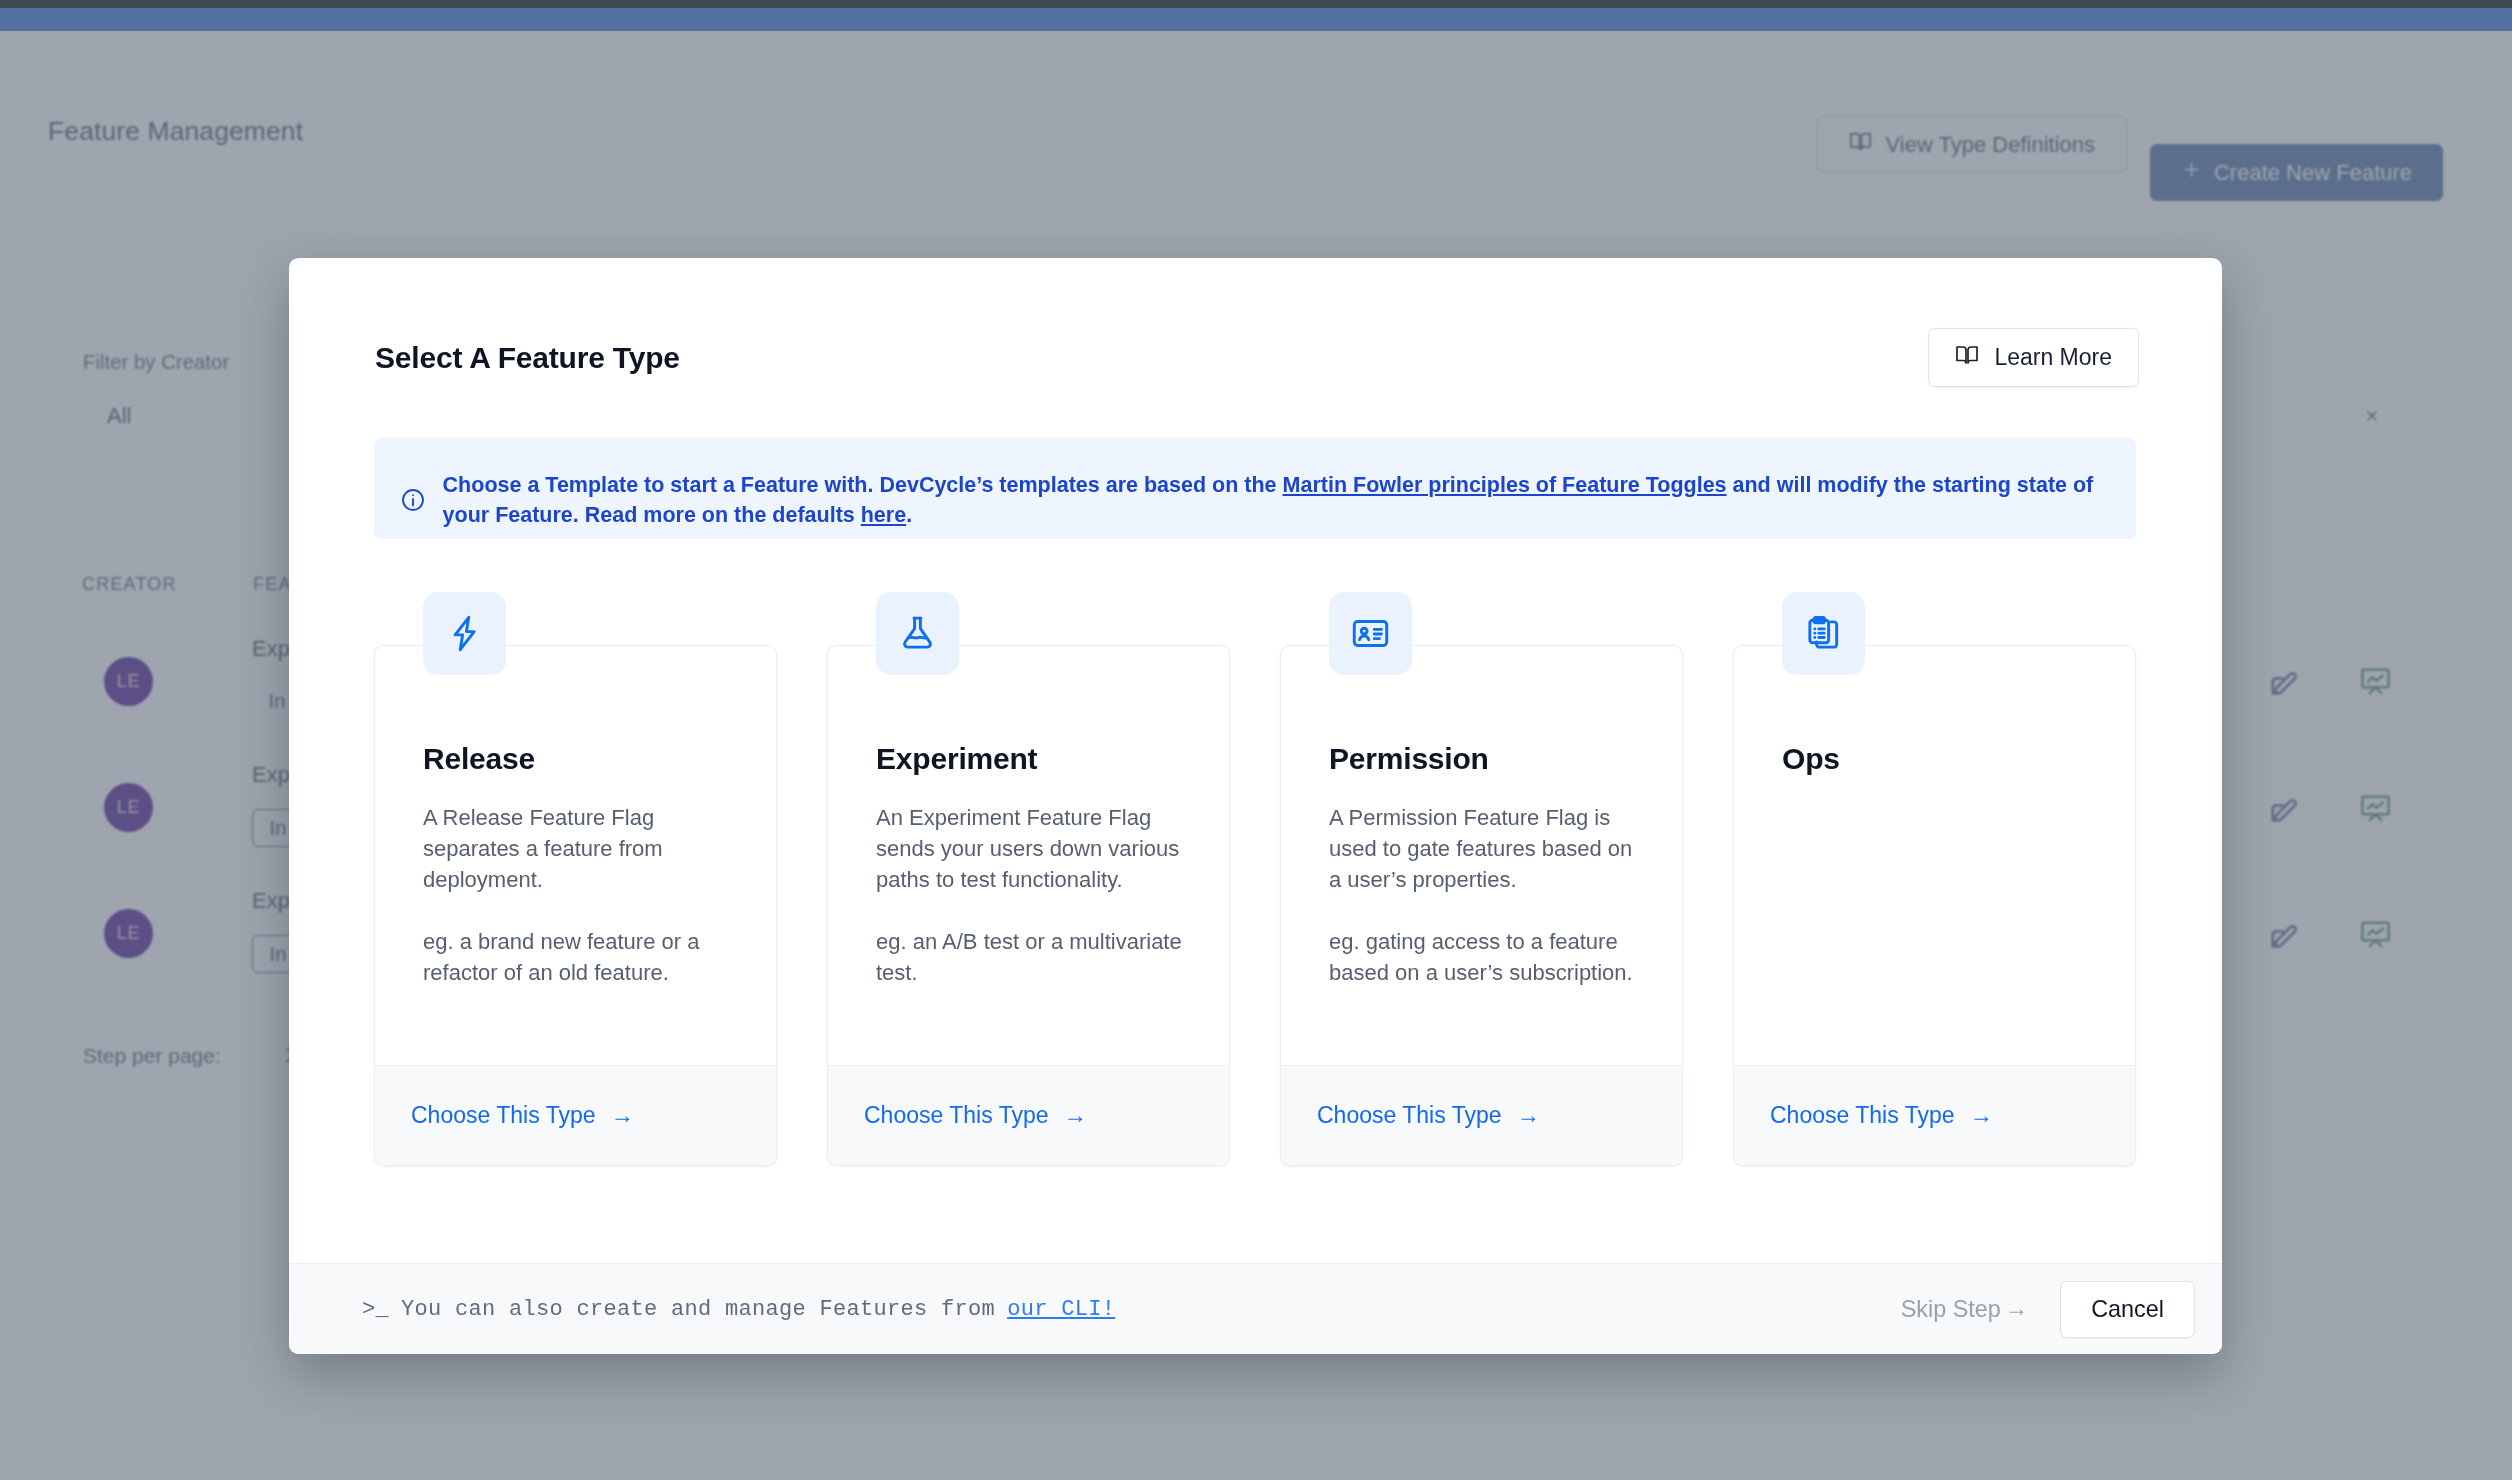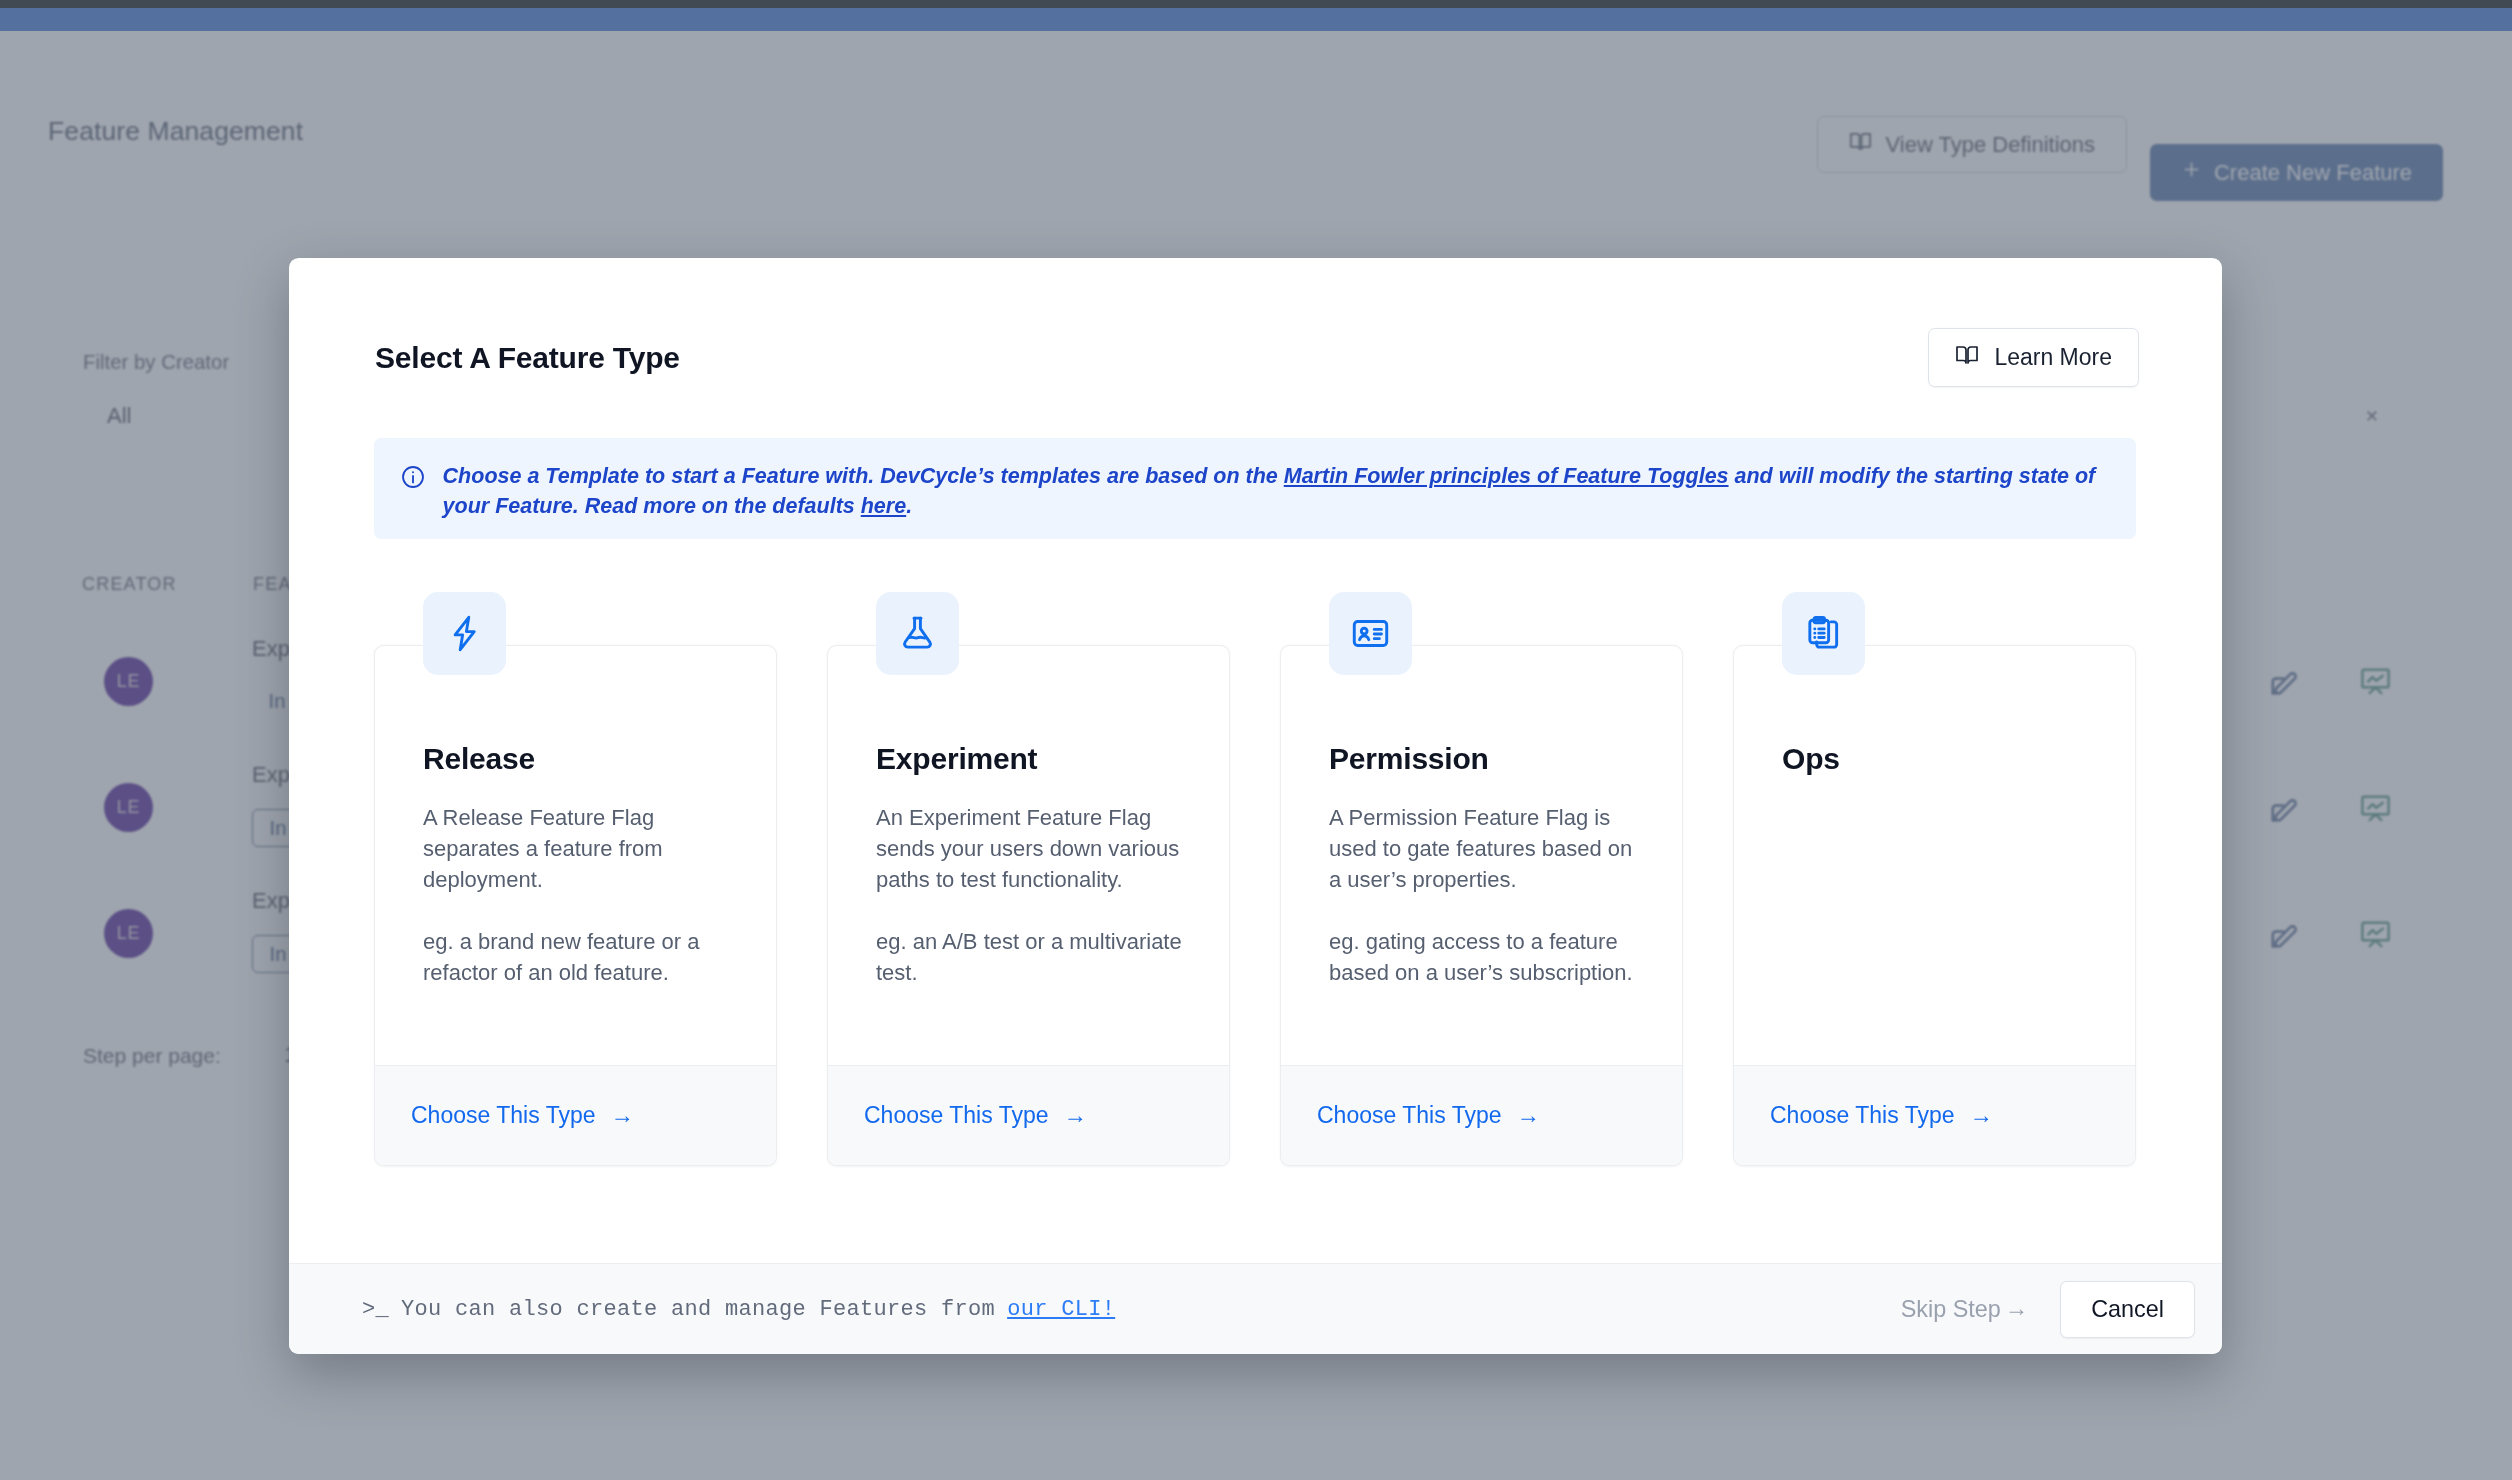--- a/index.html
+++ b/index.html
@@ -163,22 +163,22 @@
     display: flex; align-items: center; gap: 15px;
     font-size: 23px; color: #1a2131;
     box-shadow: 0 0.8px 1.5px rgba(16,24,40,.05);
   }
 
   
   #info-banner {
     position: absolute; left: 85px; top: 180px;
     width: 1762px; height: 101px;
     background: #eff5fe; border-radius: 6.8px;
-    display: flex; align-items: flex-start;
-    padding: 23px 26px 0 26px; gap: 16.6px; font-style: italic;
+    display: flex; align-items: center;
+    padding: 23px 26px 0 26px; gap: 16.6px;
   }
   #info-banner-text {
     font-size: 21.5px; line-height: 30px; color: #1c45c9;
     font-weight: 700; max-width: 1670px;
   }
   #info-banner-text a {
     color: #1c45c9; text-decoration: underline;
   }
 
   

